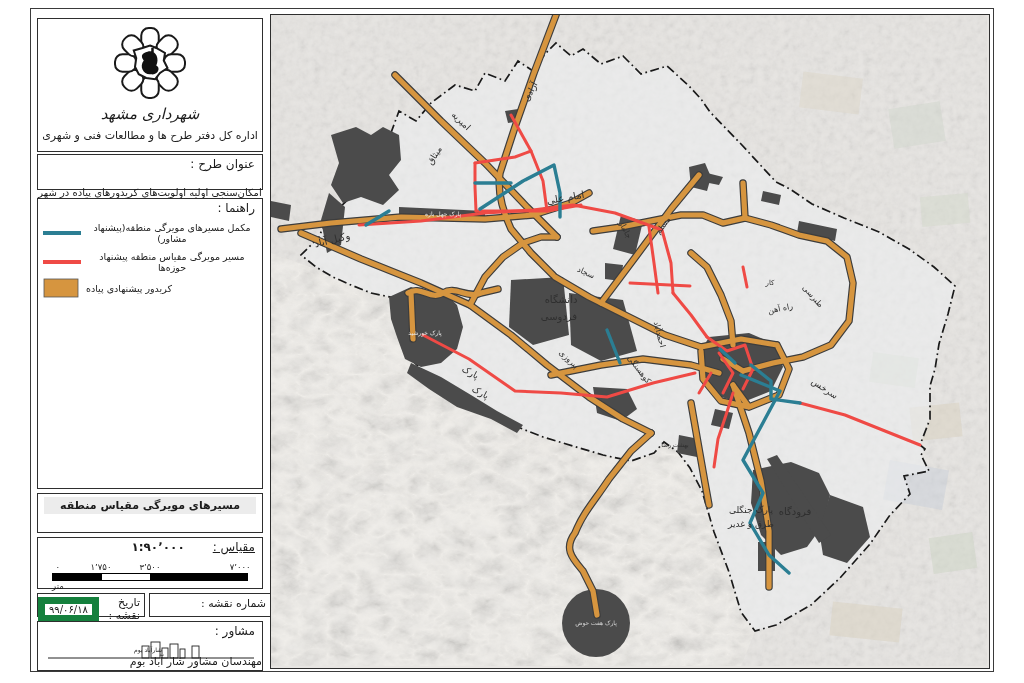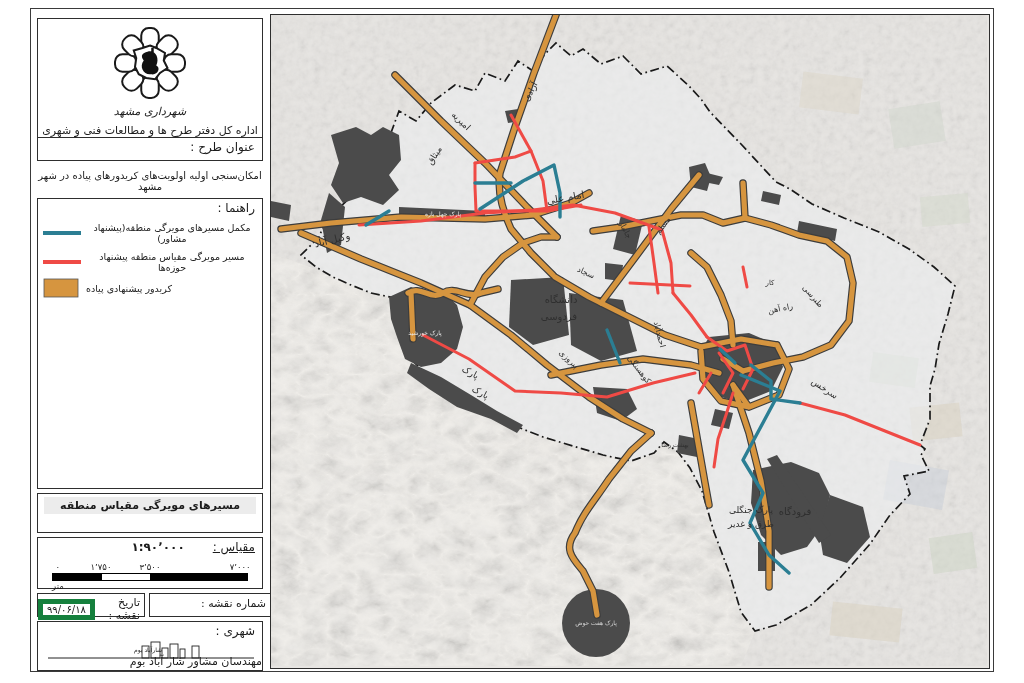--- a/index.html
+++ b/index.html
@@ -5,21 +5,21 @@
   html,body{margin:0;padding:0;background:#ffffff;}
   .page{position:relative;width:1024px;height:683px;background:#fff;overflow:hidden;
         font-family:"DejaVu Sans",sans-serif;}
   .sheet{position:absolute;left:30px;top:8px;width:962px;height:662px;
          border:1.5px solid #3a3a3a;background:#fff;}
   .panel{position:absolute;border:1.2px solid #2e2e2e;background:#fff;box-sizing:border-box;
          direction:rtl;color:#1c1c1c;}
   .panel .hdr{font-size:12px;padding:2px 7px 0 0;text-align:right;}
   
   .logo-panel{text-align:center;}
-  .org-script{font-style:italic;font-size:11px;margin-top:-2px;}
+  .org-script{font-style:italic;font-size:15px;margin-top:-2px;}
   .dept{font-size:11px;margin-top:6px;}
   
   .proj-title{font-size:10px;text-align:center;margin-top:16px;}
   
   .leg-row{direction:ltr;display:flex;align-items:center;margin:7px 4px 0 4px;}
   .leg-swatch{flex:0 0 40px;height:16px;display:flex;align-items:center;}
   .leg-text{font-size:9.5px;direction:rtl;text-align:center;padding-left:4px;color:#222;}
   
   .mt-band{background:#ececec;margin:3px 6px 0 6px;text-align:center;
            font-size:11px;font-weight:bold;padding:2px 0;}
@@ -31,21 +31,21 @@
   .ticks{position:relative;height:11px;font-size:8.5px;direction:ltr;}
   .ticks span{position:absolute;transform:translateX(-50%);}
   .sbar{display:flex;height:6px;border:1px solid #000;direction:ltr;}
   .sbar .b{background:#000;}
   .sbar .w{background:#fff;}
   .unit{font-size:8.5px;text-align:left;direction:rtl;}
   
   .numrow-label{font-size:11px;padding:3px 6px 0 0;text-align:right;}
   .daterow{display:flex;direction:rtl;align-items:center;padding:2px 4px 0 0;}
   .date-label{font-size:11px;}
-  .date-box{font-size:10px;border:5px solid #15803d;padding:0 4px;margin-right:4px;direction:ltr;}
+  .date-box{font-size:10px;border:7px solid #15803d;padding:0 4px;margin-right:4px;direction:ltr;}
   
   .cons-firm{position:absolute;bottom:2px;left:0;right:0;text-align:right;font-size:11px;}
   .cons-logo{position:absolute;left:8px;top:18px;}
   
   .map-frame{position:absolute;left:239px;top:5px;width:718px;height:653px;
              border:1.4px solid #2e2e2e;background:#e7e5e2;box-sizing:content-box;}
   svg text{font-family:"DejaVu Sans",sans-serif;}
 </style>
 </head>
 <body>
@@ -81,21 +81,21 @@
               <rect x="-7" y="-28" width="14" height="17" rx="6"></rect>
             </g>
         <polygon points="0,-14 5,-12 12,-8 11,-2 14,4 8,8 4,13 -3,12 -9,9 -12,3 -11,-4 -13,-10 -6,-12"></polygon>
       </g>
       <path d="M -2,-9 C 4,-11 8,-4 5,2 C 9,4 6,10 1,9 C -5,10 -9,3 -5,-2 C -8,-6 -6,-8 -2,-9 Z M 1,-12 l 2,0 0,4 -2,0 Z" fill="#111"></path>
     </svg>
     <div class="org-script">شهرداری مشهد</div>
     <div class="dept">اداره کل دفتر طرح ها و مطالعات فنی و شهری</div>
   </div>
 
-  <div class="panel" style="left:6px;top:128px;width:226px;height:24px;">
+  <div class="panel" style="left:6px;top:145px;width:226px;height:36px;">
     <div class="hdr">عنوان طرح :</div>
     <div class="proj-title">امکان‌سنجی اولیه اولویت‌های کریدورهای پیاده در شهر مشهد</div>
   </div>
 
   <div class="panel" style="left:6px;top:189px;width:226px;height:291px;">
     <div class="hdr">راهنما :</div>
     <div class="leg-row">
       <span class="leg-swatch">
         <svg width="40" height="8">
               <line x1="1" y1="4" x2="39" y2="4" stroke-width="4" stroke="#2b7e93"></line>
@@ -150,21 +150,21 @@
     <div class="numrow-label">شماره نقشه :</div>
   </div>
   <div class="panel" style="left:6px;top:584px;width:108px;height:24px;">
     <div class="daterow">
       <span class="date-label">تاریخ نقشه :</span>
       <span class="date-box">۹۹/۰۶/۱۸</span>
     </div>
   </div>
 
   <div class="panel" style="left:6px;top:612px;width:226px;height:50px;">
-    <div class="hdr">شهری :</div>
+    <div class="hdr">مشاور :</div>
     <div class="cons-logo">
       <svg width="210" height="22" viewBox="0 0 210 22">
         <g stroke="#222" fill="#fff" stroke-width="0.9">
           <rect x="96" y="6" width="7" height="12"></rect>
           <rect x="105" y="2" width="9" height="16"></rect>
           <rect x="116" y="8" width="6" height="10"></rect>
           <rect x="124" y="4" width="8" height="14"></rect>
           <rect x="134" y="9" width="5" height="9"></rect>
           <rect x="146" y="6" width="7" height="12"></rect>
         </g>

